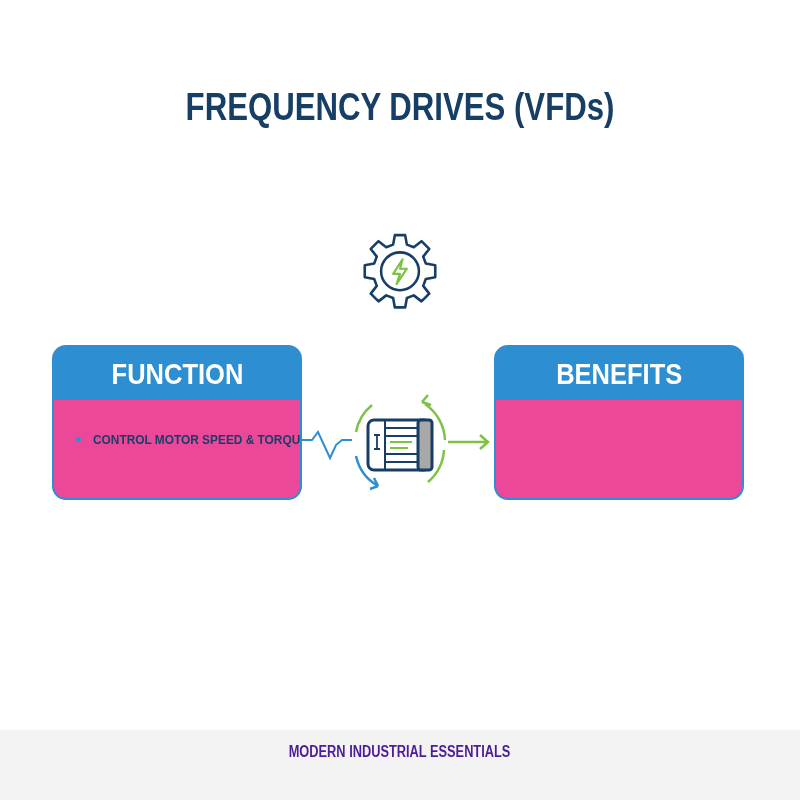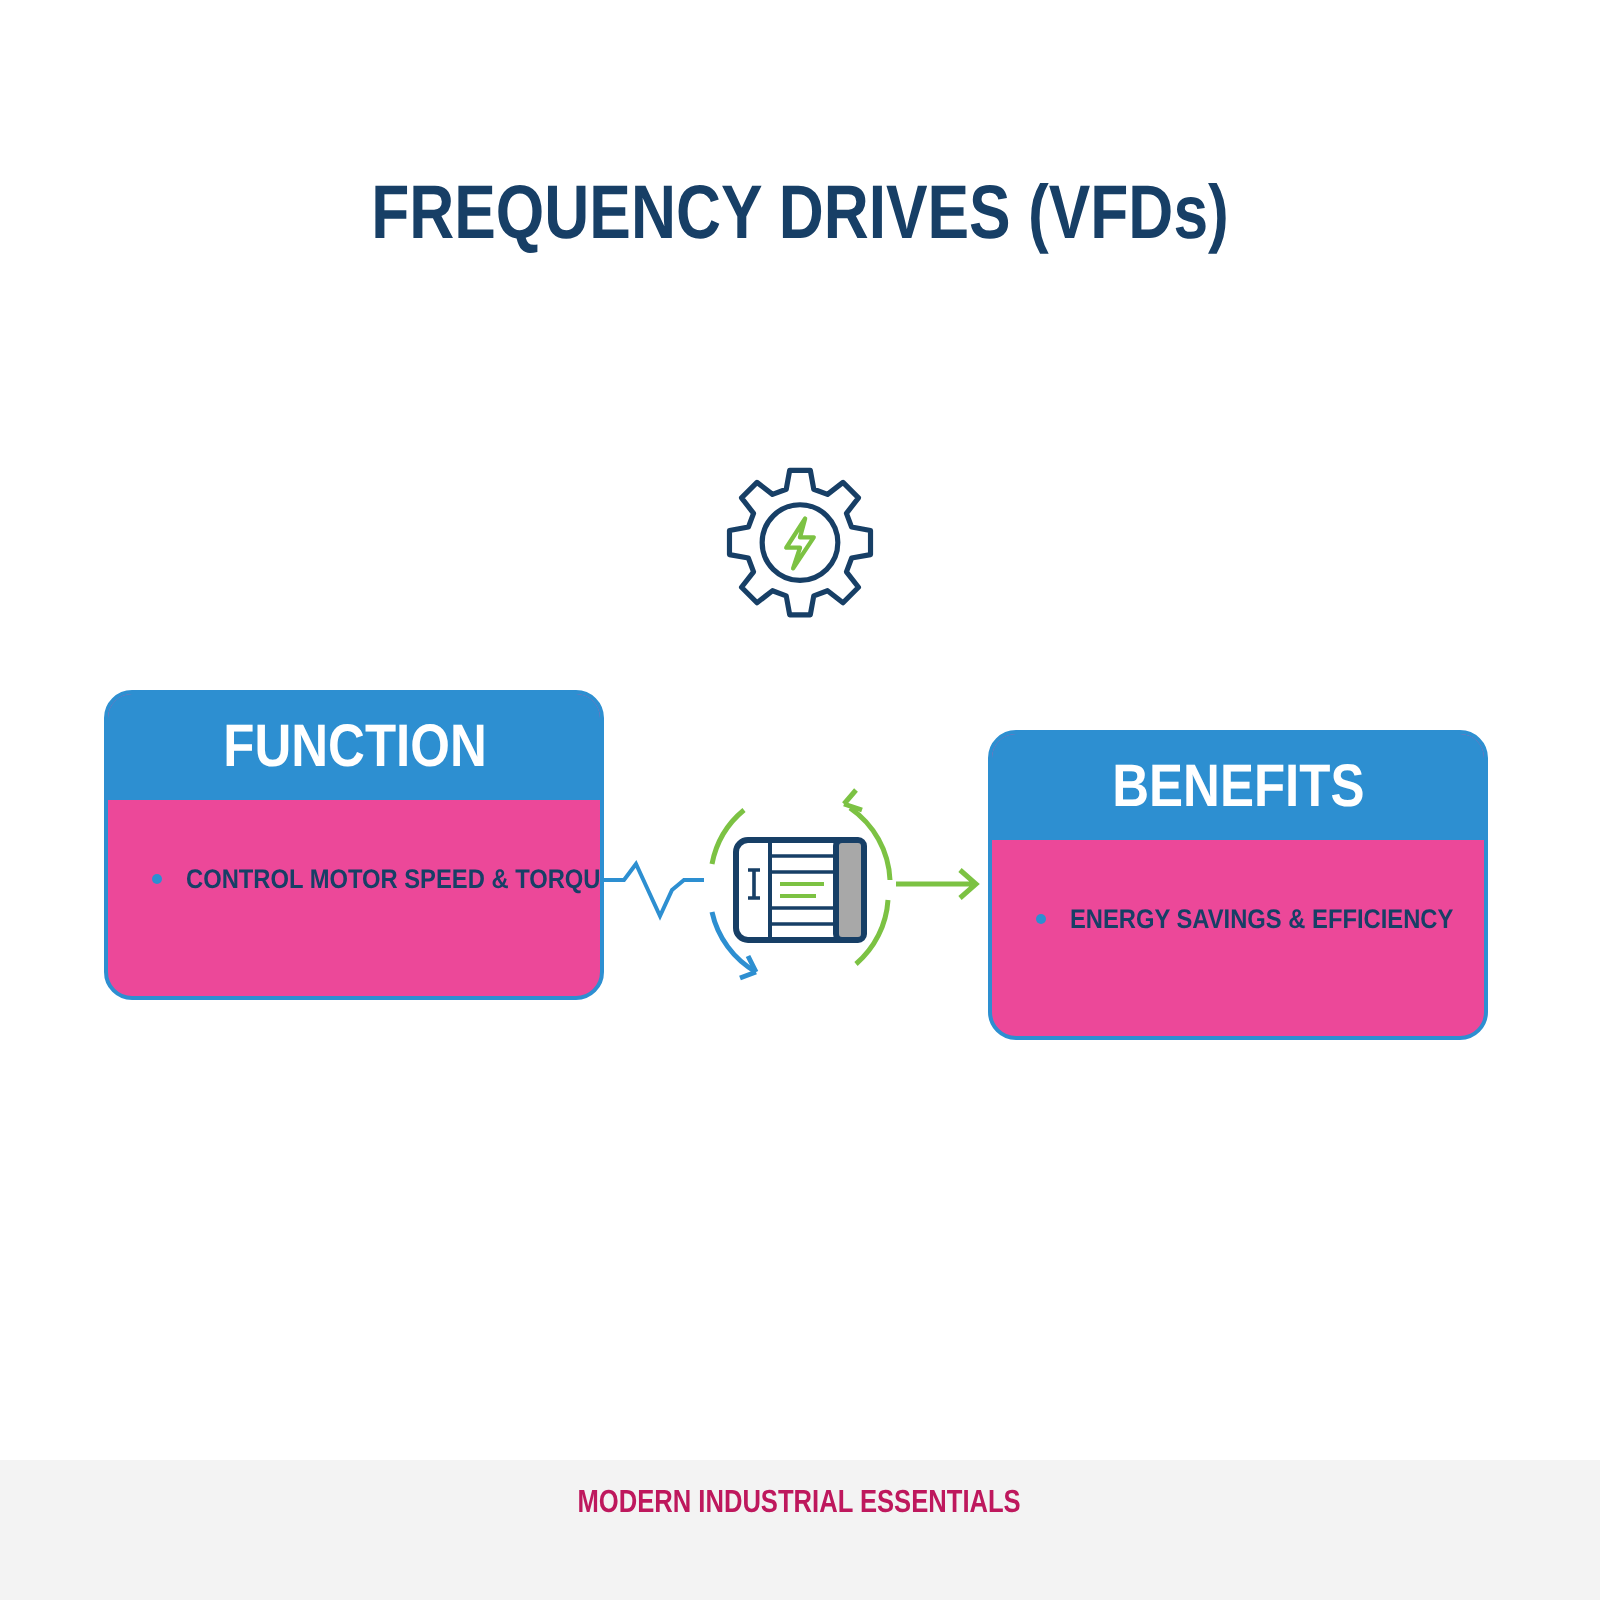--- a/index.html
+++ b/index.html
@@ -5,30 +5,30 @@
   html, body { margin:0; padding:0; }
   body { width:800px; height:800px; background:#ffffff; position:relative; overflow:hidden;
          font-family:"Liberation Sans", "DejaVu Sans", sans-serif; }
   .title { position:absolute; top:86px; left:0; width:800px; text-align:center;
            font-size:38px; font-weight:bold; color:#173f66; letter-spacing:0px;
            transform:scaleX(0.82); transform-origin:center; }
   .gear { position:absolute; left:357px; top:230px; width:86px; height:86px; }
   .card { position:absolute; top:345px; width:250px; height:155px; border:2.5px solid #2d8fd1;
           border-radius:14px; background:#ec4899; box-sizing:border-box; overflow:hidden; }
   .card.left { left:52px; }
-  .card.right { left:494px;margin-top:20px; }
+  .card.right { left:494px; }
   .card-head { background:#2d8fd1; height:53px; display:flex; align-items:center; justify-content:center; }
   .card-head span { color:#fff; font-weight:bold; font-size:30px; transform:scaleX(0.85); display:inline-block; }
   .card-body { padding:26px 0 0 22px; }
   .item { display:flex; align-items:center; height:26px; color:#173f66; font-weight:bold; font-size:13.5px; }
   .item .dot { width:5px; height:5px; border-radius:50%; background:#2d8fd1; margin-right:12px; flex:none; }
   .item .txt { display:inline-block; transform:scaleX(0.88); transform-origin:left center; white-space:nowrap; }
   .motor { position:absolute; left:300px; top:390px; width:200px; height:110px; }
   .footer { position:absolute; left:0; top:730px; width:800px; height:70px; background:#f3f3f3; }
-  .footer-text { position:absolute; top:743px; left:0; width:800px; text-align:center; color:#be185d;
+  .footer-text { position:absolute; top:743px; left:0; width:800px; text-align:center; color:#4c1d95;
                  font-weight:bold; font-size:16px; }
   .footer-text span { display:inline-block; transform:scaleX(0.8); }
 </style>
 </head>
 <body>
 
 <div class="title">FREQUENCY DRIVES (VFDs)</div>
 
 <svg class="gear" viewBox="0 0 100 100">
   <path d="M44 6 L56 6 L58 17 L66 20 L75 13 L84 22 L77 31 L80 39 L91 41 L91 55 L80 57 L77 65 L84 74 L75 83 L66 76 L58 79 L56 90 L44 90 L42 79 L34 76 L25 83 L16 74 L23 65 L20 57 L9 55 L9 41 L20 39 L23 31 L16 22 L25 13 L34 20 L42 17 Z" fill="none" stroke="#173f66" stroke-width="3" stroke-linejoin="round"></path>
@@ -46,24 +46,20 @@
       <span class="txt">CONTROL MOTOR SPEED &amp; TORQUE</span>
     </div>
   </div>
 </div>
 
 <div class="card right">
   <div class="card-head">
     <span>BENEFITS</span>
   </div>
   <div class="card-body">
-    <div class="item">
-      <span class="dot"></span>
-      <span class="txt">ENERGY SAVINGS &amp; EFFICIENCY</span>
-    </div>
   </div>
 </div>
 
 <svg class="motor" viewBox="0 0 200 110">
 
   <path d="M2 50 L12 50 L18 42 L24 55 L30 68 L36 55 L42 50 L52 50" fill="none" stroke="#2d8fd1" stroke-width="2"></path>
 
   <rect x="68" y="30" width="62" height="50" rx="6" fill="#fff" stroke="#173f66" stroke-width="3"></rect>
   <rect x="118" y="30" width="14" height="50" rx="3" fill="#a8a8a8" stroke="#173f66" stroke-width="3"></rect>
   <line x1="85" y1="30" x2="85" y2="80" stroke="#173f66" stroke-width="2"></line>

